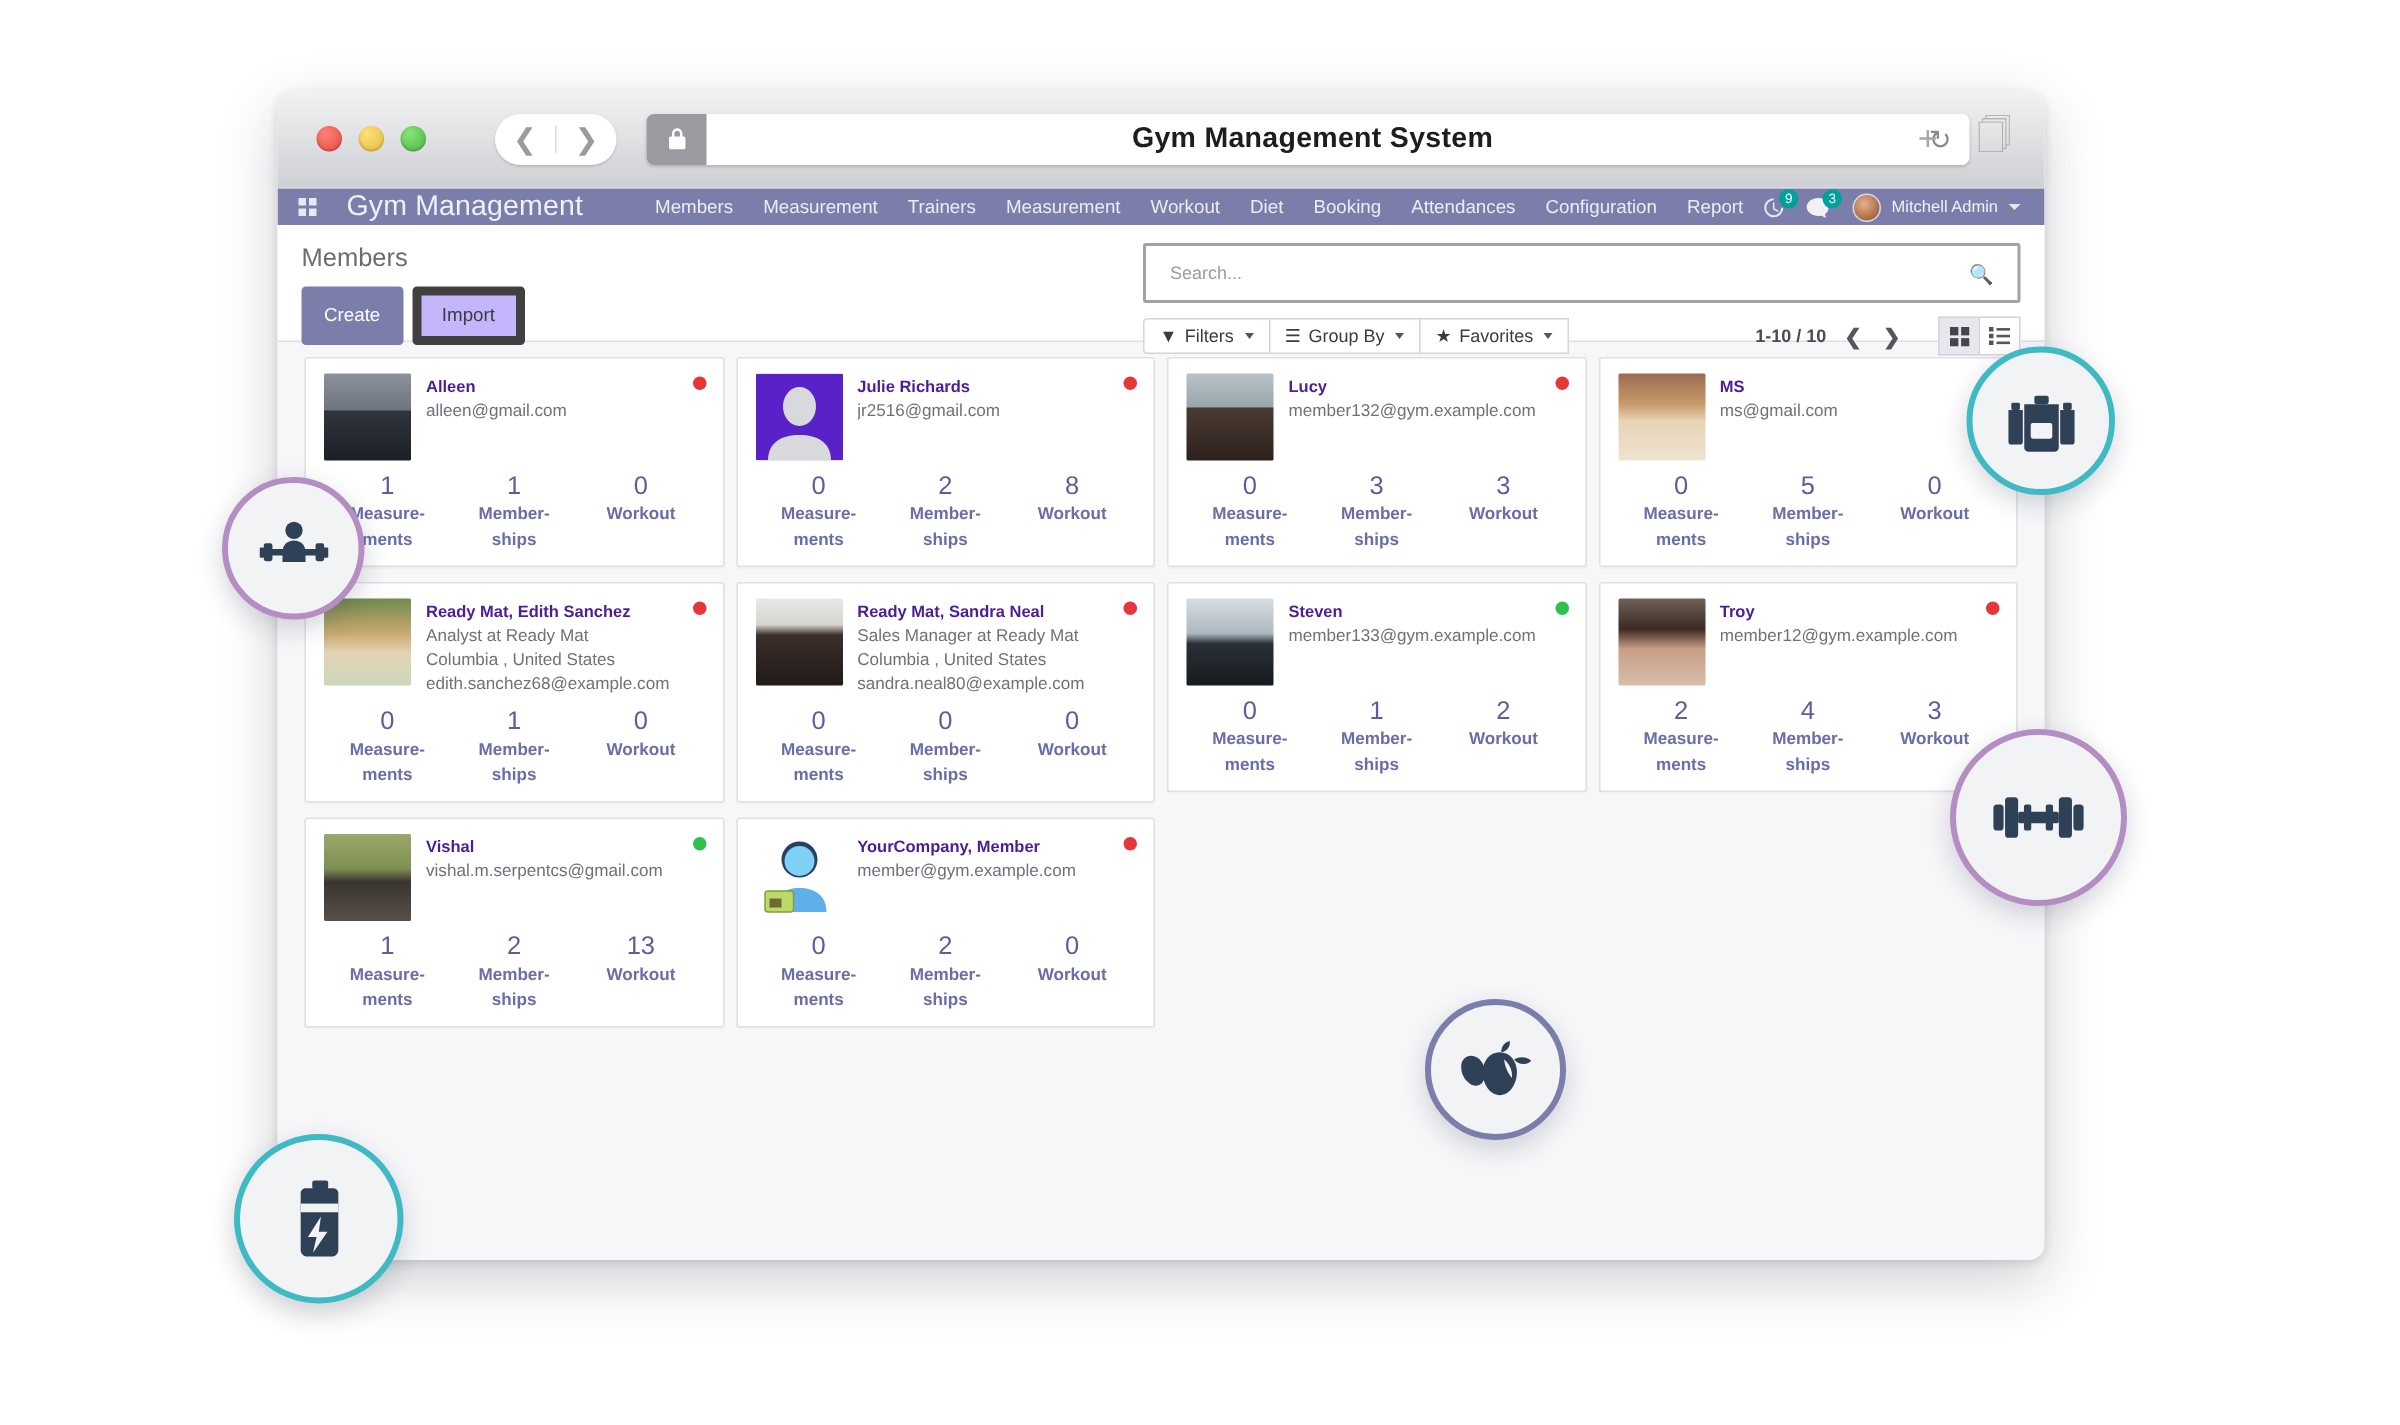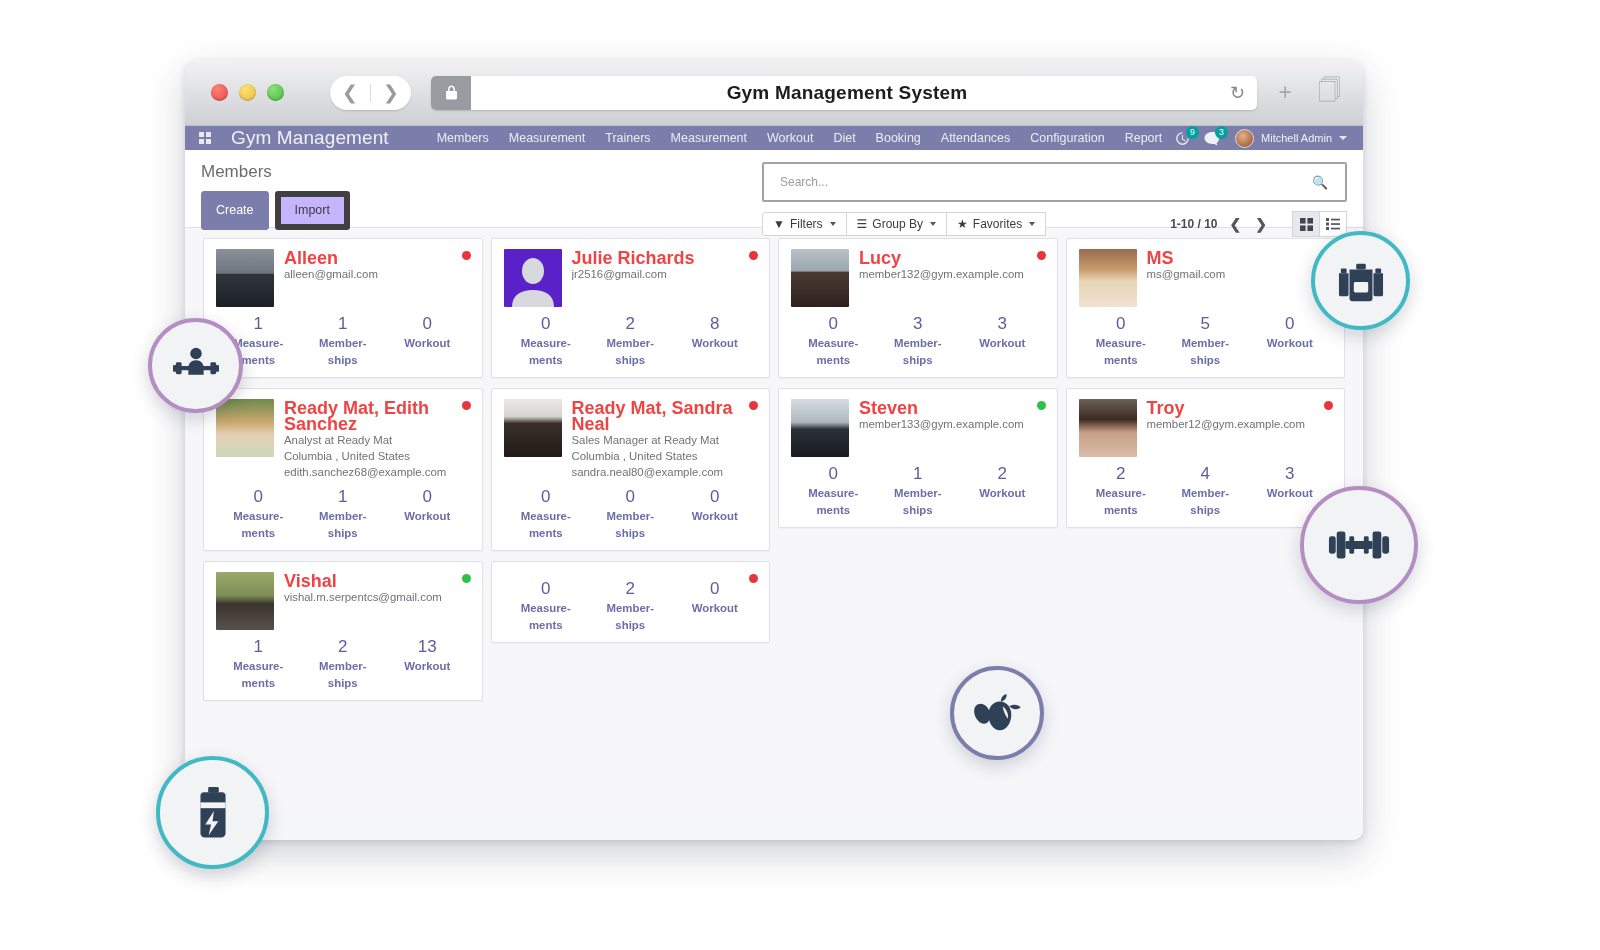--- a/index.html
+++ b/index.html
@@ -38,21 +38,21 @@
     background: #fff; border-radius: 20px; height: 34px;
     box-shadow: 0 1px 2px rgba(0,0,0,.16);
   }
   .navbtn {
     width: 40px; height: 34px; display: flex; align-items: center; justify-content: center;
     color: #9a9aa2; font-size: 19px; cursor: pointer;
   }
   .navdiv { width: 1px; height: 18px; background: #dcdce0; }
 
   .urlbar {
-    margin-left: 20px; flex: 1; margin-right: 106px;
+    margin-left: 20px; flex: 1; margin-right: 50px;
     height: 34px; background: #fff; border-radius: 5px;
     display: flex; align-items: center;
     box-shadow: 0 1px 2px rgba(0,0,0,.16);
     position: relative;
   }
   .lockbox {
     width: 40px; height: 34px; background: #9a9aa1;
     border-radius: 5px 0 0 5px;
     display: flex; align-items: center; justify-content: center;
   }
@@ -148,21 +148,21 @@
     background: #fff; border: 1px solid #dfdfe6; border-radius: 2px;
     padding: 10px 12px 8px 12px; position: relative;
     box-shadow: 0 1px 1px rgba(0,0,0,.03);
   }
   .krow1 { display: flex; gap: 10px; }
   .kimg {
     width: 58px; height: 58px; flex: none; border-radius: 1px;
     background-size: cover; background-position: center; overflow: hidden;
   }
   .kinfo { flex: 1; min-width: 0; padding-top: 1px; }
-  .kname { font-size: 18px; font-weight: bold; color: #ef4444; line-height: 16px; }
+  .kname { font-size: 11px; font-weight: bold; color: #4c1d95; line-height: 16px; }
   .ksub { font-size: 11.4px; color: #70707c; line-height: 16px; white-space: nowrap; overflow: hidden; text-overflow: ellipsis; }
   .dot { position: absolute; right: 11px; top: 12px; width: 9px; height: 9px; border-radius: 50%; }
   .dot-red { background: #e6363c; }
   .dot-green { background: #2ec04c; }
   .kstats { display: flex; margin-top: 6px; }
   .kstat { flex: 1; text-align: center; cursor: pointer; }
   .kstat .num { font-size: 17px; color: #5c5e9c; line-height: 22px; font-weight: 400; }
   .kstat .lbl { font-size: 11.4px; color: #6b6da8; font-weight: bold; line-height: 17px; }
 
   
@@ -555,20 +555,34 @@
                 <div class="kstat">
                   <div class="num">13</div>
                   <div class="lbl">Workout</div>
                 </div>
               </div>
             </div>
           </div>
           <div class="kcol">
             <div class="kcard">
               <span class="dot dot-red"></span>
+              <div class="krow1">
+                <div class="kimg" style=""><svg width="58" height="58" viewBox="0 0 58 58">
+                    <rect width="58" height="58" fill="#ffffff"></rect>
+                    <ellipse cx="29" cy="17" rx="12" ry="12" fill="#2a3f66"></ellipse>
+                    <path d="M11 52c0-11 8-16 18-16s18 5 18 16z" fill="#5fb0e8"></path>
+                    <ellipse cx="29" cy="18" rx="10" ry="10" fill="#7fd0f5"></ellipse>
+                    <rect x="6" y="38" width="19" height="14" rx="2" fill="#bcd96a" stroke="#7ea33c"></rect>
+                    <rect x="9" y="43" width="8" height="6" fill="#6b6b35"></rect>
+                  </svg></div>
+                <div class="kinfo">
+                  <div class="kname">YourCompany, Member</div>
+                  <div class="ksub">member@gym.example.com</div>
+                </div>
+              </div>
               <div class="kstats">
                 <div class="kstat">
                   <div class="num">0</div>
                   <div class="lbl">Measure-<br>ments</div>
                 </div>
                 <div class="kstat">
                   <div class="num">2</div>
                   <div class="lbl">Member-<br>ships</div>
                 </div>
                 <div class="kstat">

